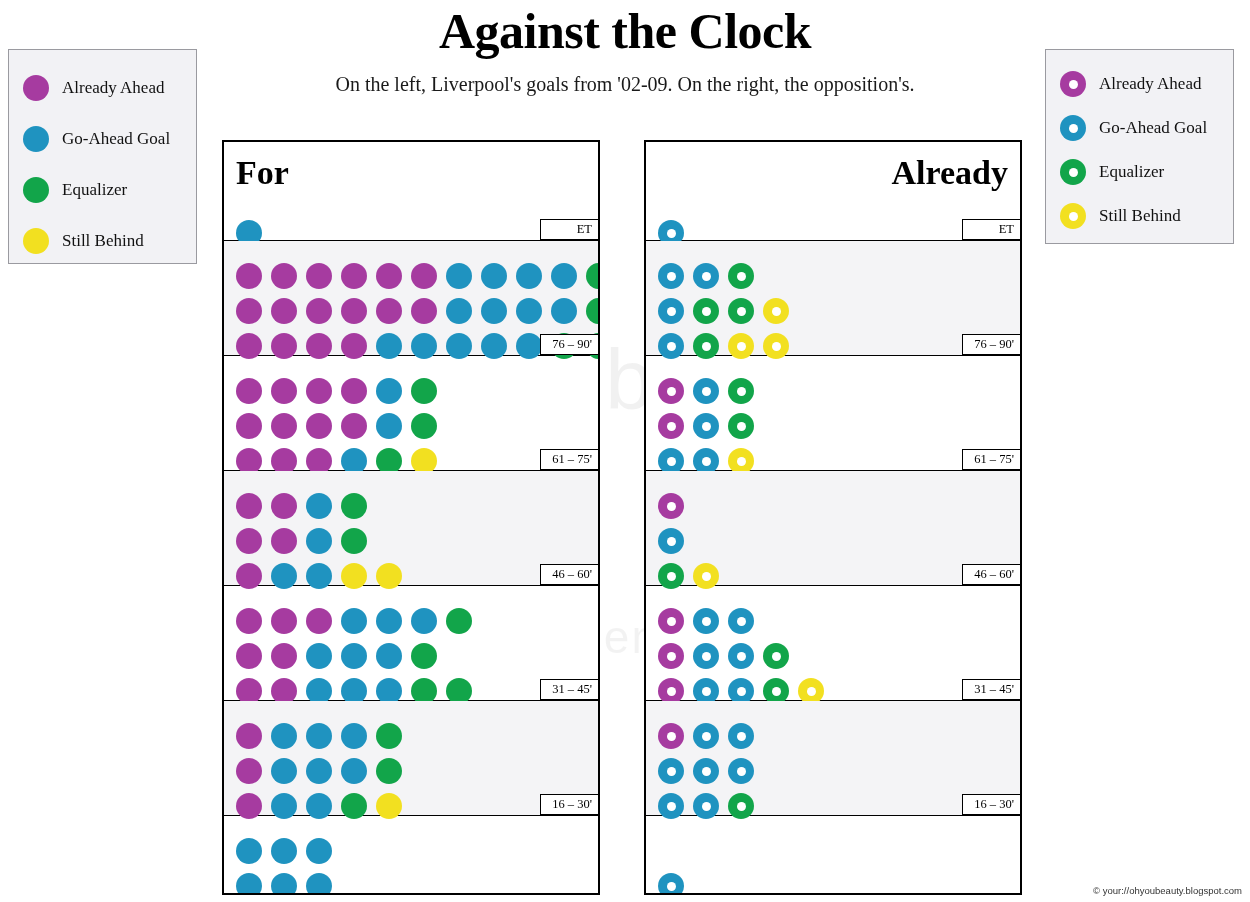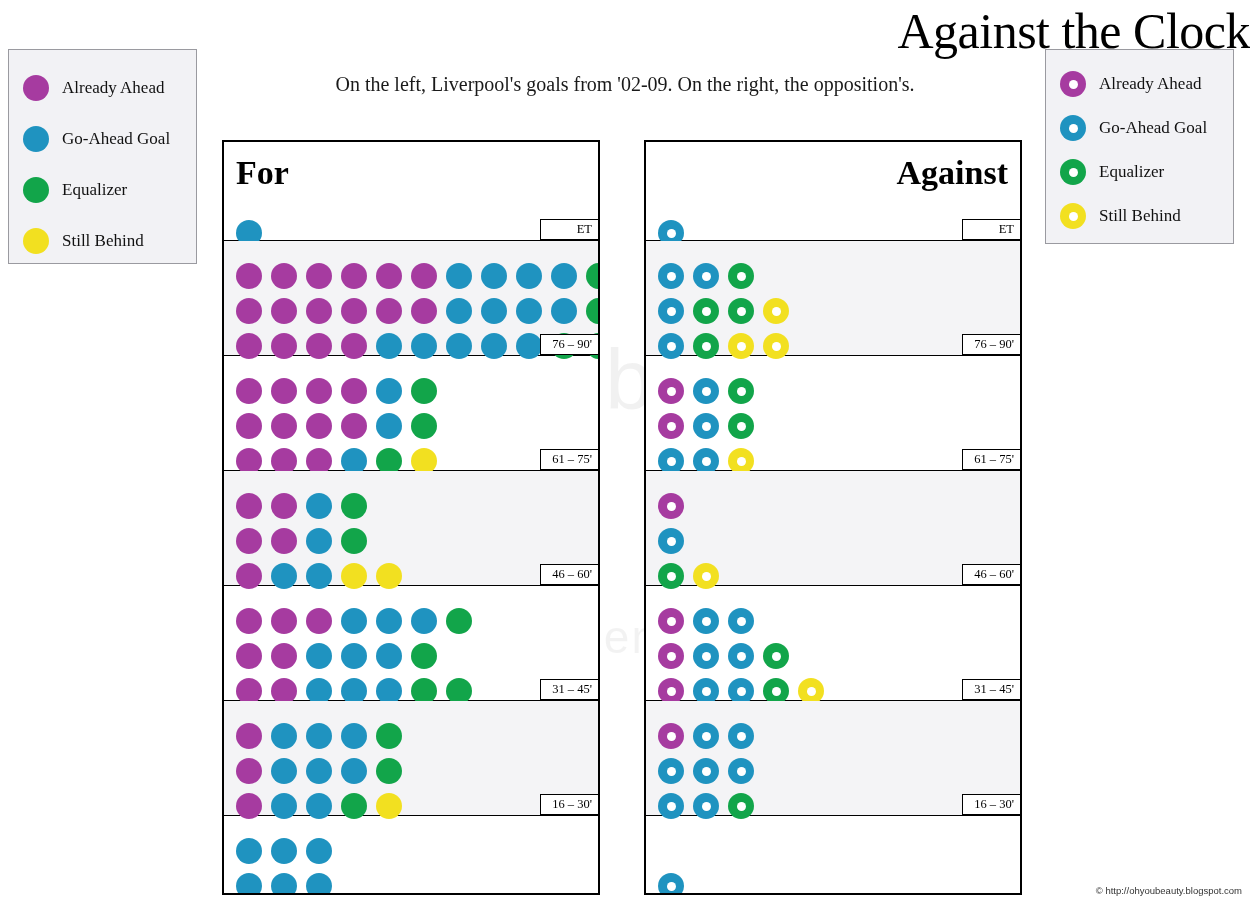--- a/index.html
+++ b/index.html
@@ -14,23 +14,23 @@
     font-family: "Liberation Sans", sans-serif;
     overflow: hidden;
   }
 
   
   .title {
     position: absolute;
     top: 2px;
     left: 0;
     width: 1250px;
-    text-align: right;
+    text-align: center;
     font-family: "Liberation Serif", serif;
-    font-weight: normal;
+    font-weight: bold;
     font-size: 50px;
     letter-spacing: -0.5px;
     color: #000;
   }
   .subtitle {
     position: absolute;
     top: 73px;
     left: 0;
     width: 1250px;
     text-align: center;
@@ -347,21 +347,21 @@
     <div class="band rule" style="top: 674px; height: 115px;"></div>
     <div class="dot" style="left: 12px; top: 696px; background: rgb(31, 147, 192);"></div>
     <div class="dot" style="left: 47px; top: 696px; background: rgb(31, 147, 192);"></div>
     <div class="dot" style="left: 82px; top: 696px; background: rgb(31, 147, 192);"></div>
     <div class="dot" style="left: 12px; top: 731px; background: rgb(31, 147, 192);"></div>
     <div class="dot" style="left: 47px; top: 731px; background: rgb(31, 147, 192);"></div>
     <div class="dot" style="left: 82px; top: 731px; background: rgb(31, 147, 192);"></div>
   </div>
 
 <div class="panel against" id="panel-against">
-  <div class="panel-title">Against</div>
+  <div class="panel-title">Already</div>
 <div class="band rule" style="top: 56px; height: 43px;"></div>
     <div class="dot ring" style="left: 12px; top: 78px; background: rgb(31, 147, 192);"></div>
     <div class="time-tag" style="top: 77px;">ET</div>
     <div class="band shaded rule" style="top: 99px; height: 115px;"></div>
     <div class="dot ring" style="left: 12px; top: 121px; background: rgb(31, 147, 192);"></div>
     <div class="dot ring" style="left: 47px; top: 121px; background: rgb(31, 147, 192);"></div>
     <div class="dot ring" style="left: 82px; top: 121px; background: rgb(18, 165, 74);"></div>
     <div class="dot ring" style="left: 12px; top: 156px; background: rgb(31, 147, 192);"></div>
     <div class="dot ring" style="left: 47px; top: 156px; background: rgb(18, 165, 74);"></div>
     <div class="dot ring" style="left: 82px; top: 156px; background: rgb(18, 165, 74);"></div>
@@ -410,13 +410,13 @@
     <div class="dot ring" style="left: 47px; top: 616px; background: rgb(31, 147, 192);"></div>
     <div class="dot ring" style="left: 82px; top: 616px; background: rgb(31, 147, 192);"></div>
     <div class="dot ring" style="left: 12px; top: 651px; background: rgb(31, 147, 192);"></div>
     <div class="dot ring" style="left: 47px; top: 651px; background: rgb(31, 147, 192);"></div>
     <div class="dot ring" style="left: 82px; top: 651px; background: rgb(18, 165, 74);"></div>
     <div class="time-tag" style="top: 652px;">16 – 30'</div>
     <div class="band rule" style="top: 674px; height: 115px;"></div>
     <div class="dot ring" style="left: 12px; top: 731px; background: rgb(31, 147, 192);"></div>
   </div>
 
-<div class="credit">© http://ohyoubeauty.blogspot.com</div>
+<div class="credit">© your://ohyoubeauty.blogspot.com</div>
 
 </body></html>

